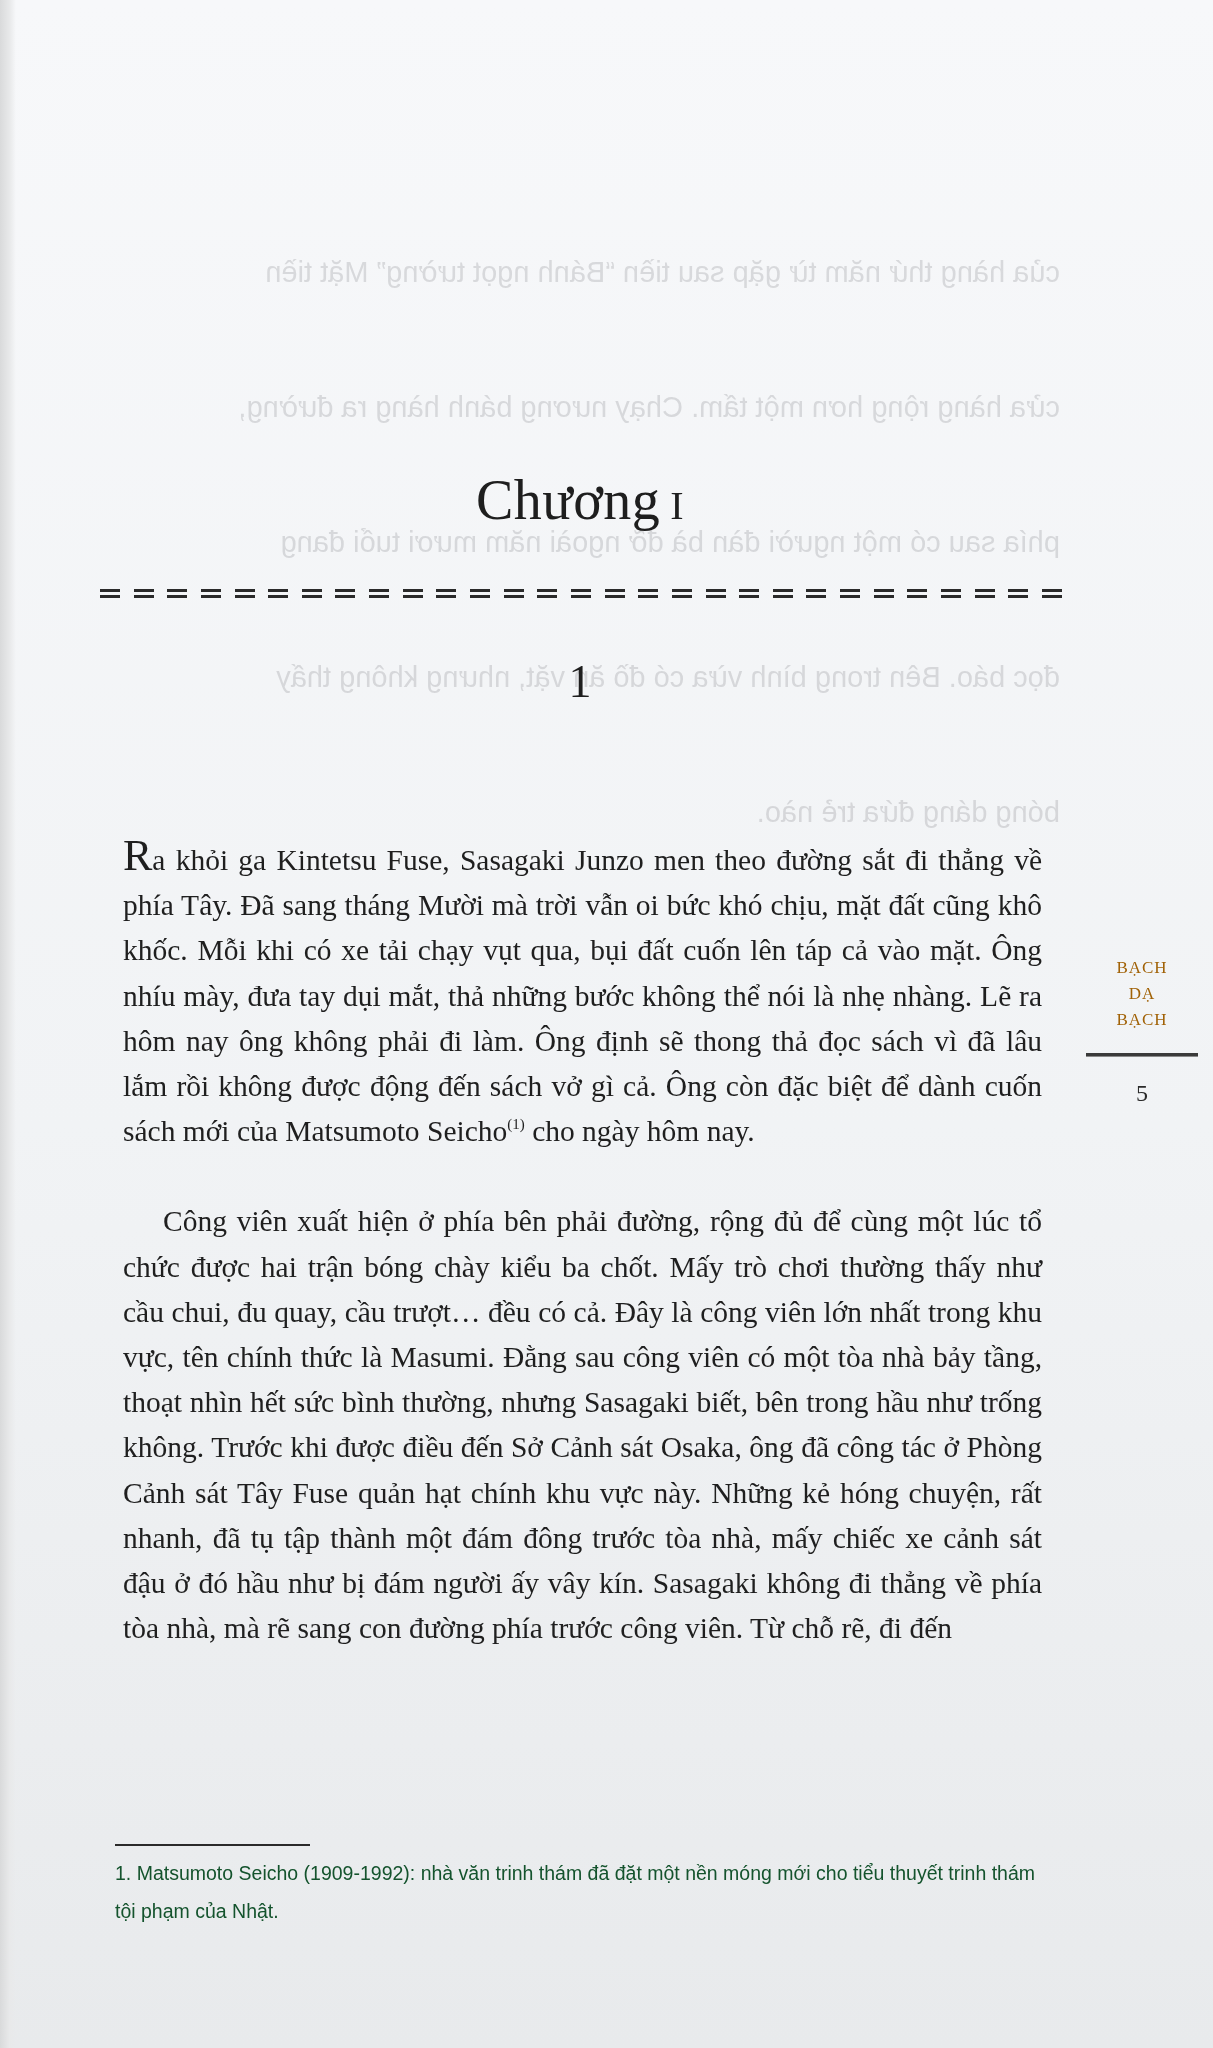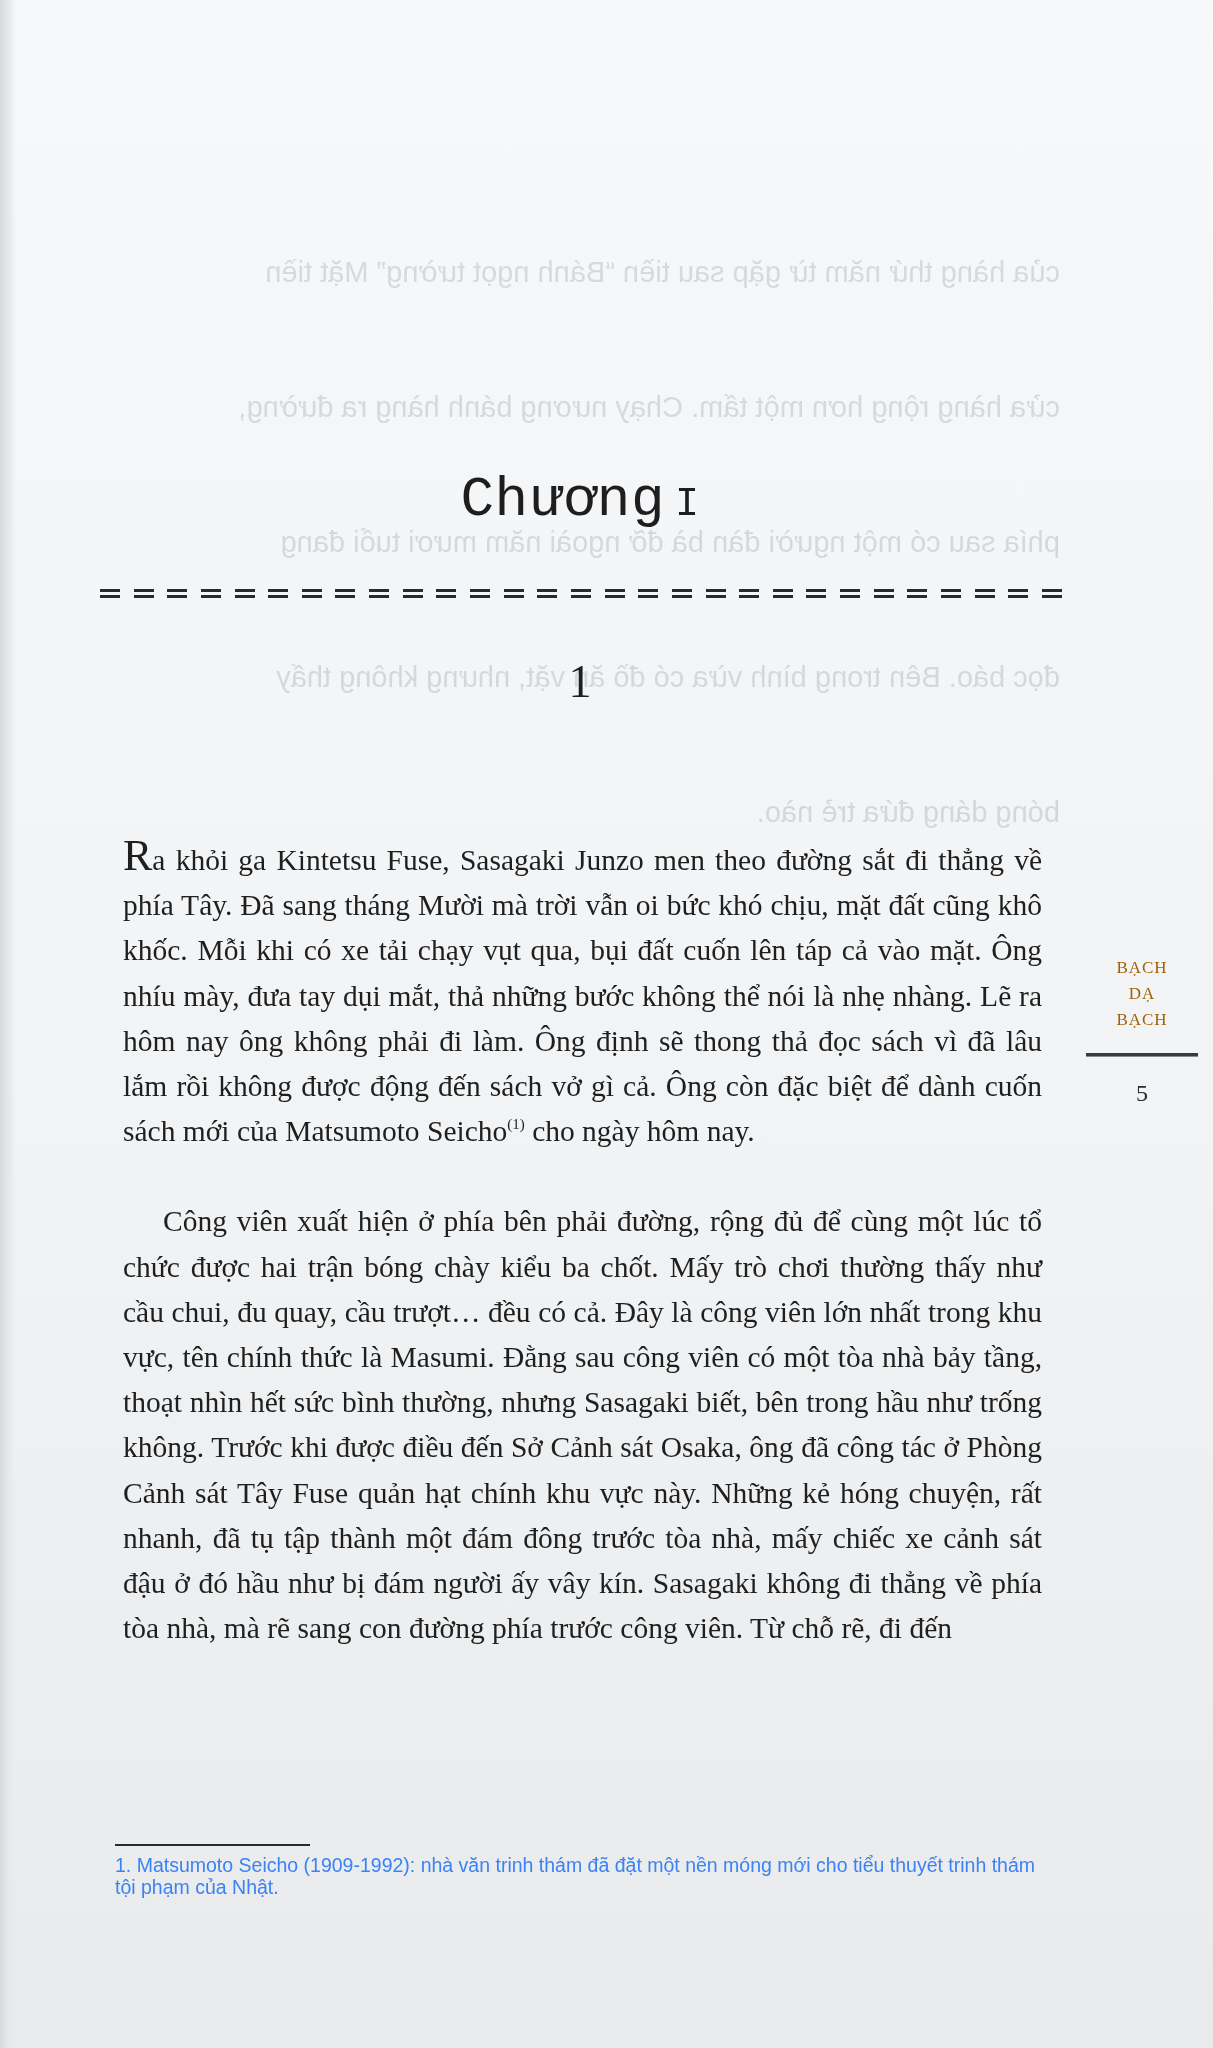--- a/index.html
+++ b/index.html
@@ -37,21 +37,21 @@
       white-space: pre-wrap;
       pointer-events: none;
     }
 
     .chapter-title {
       position: absolute;
       left: 0;
       width: 1160px;
       top: 468px;
       text-align: center;
-      font-family: Liberation Mono, monospace;
+      font-family: Liberation Serif, serif;
       font-size: 56px;
       letter-spacing: 0.5px;
       color: #1e1e1e;
     }
     .chapter-title .roman {
       font-size: 40px;
       font-variant: small-caps;
       margin-left: 10px;
     }
     .separator {
@@ -150,22 +150,22 @@
       height: 2px;
       background: #2a2a2a;
     }
     .footnote {
       position: absolute;
       left: 115px;
       top: 1854px;
       width: 945px;
       font-family: "Liberation Sans", "DejaVu Sans", sans-serif;
       font-size: 19.5px;
-      line-height: 22px;
-      color: #3b82f6;
+      line-height: 38px;
+      color: #14532d;
     }
   </style>
 </head>
 <body>
 
 <div class="edge-left"></div>
 
 <div class="bleed">
   <div>của hàng thứ năm từ gặp sau tiền “Bánh ngọt tường” Mặt tiền</div>
   <div>cửa hàng rộng hơn một tấm. Chạy nương bánh hàng ra đường,</div>

